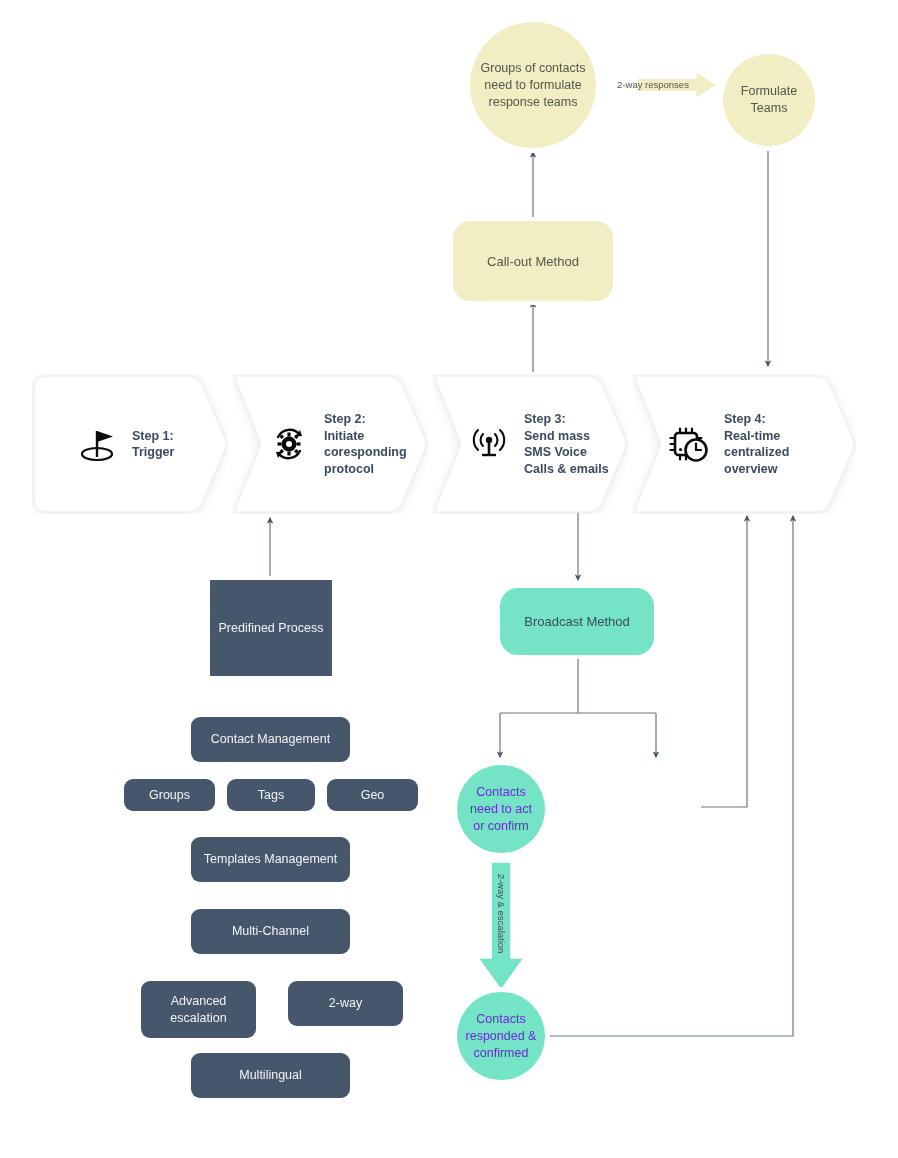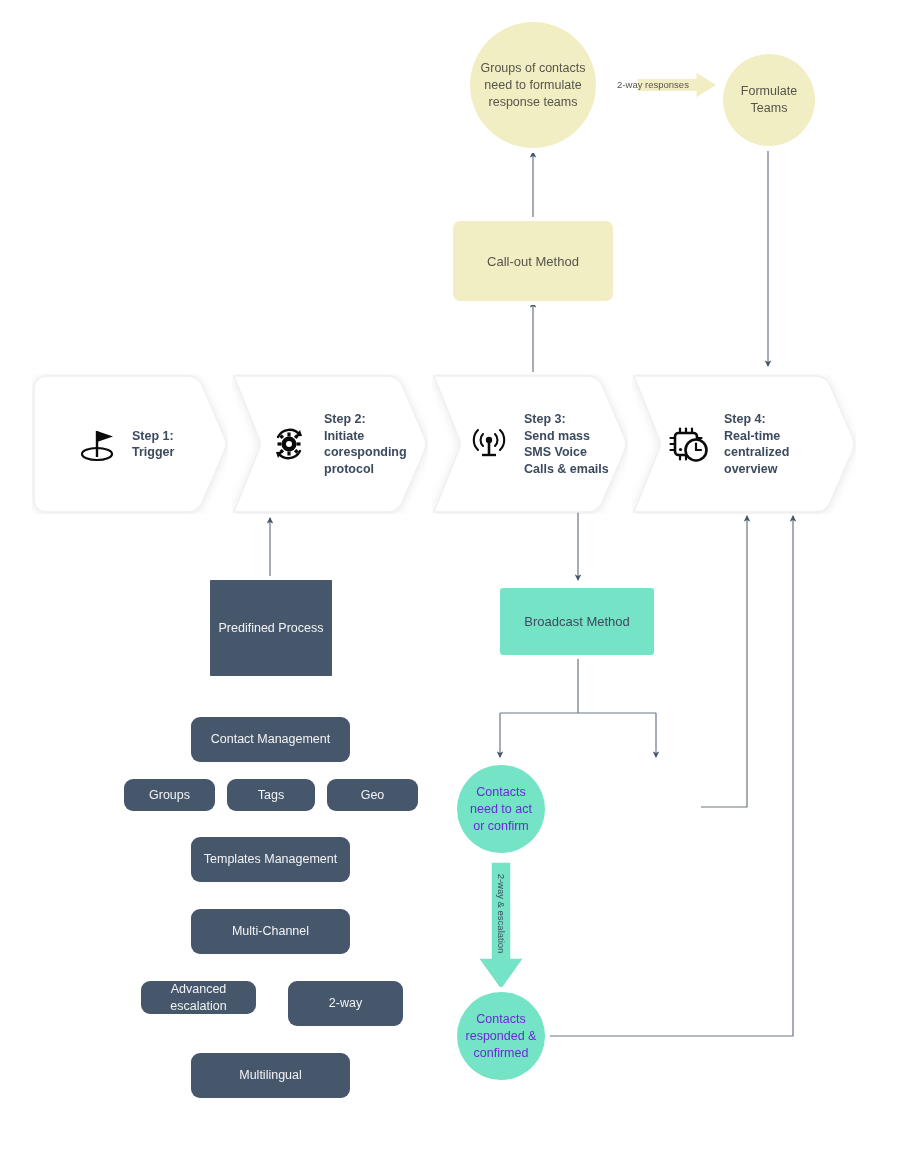--- a/index.html
+++ b/index.html
@@ -47,21 +47,21 @@
   .circle-yellow .lbl {
     font-size: 12.5px;
     line-height: 17px;
     color: #55554a;
     padding: 0 10px;
   }
 
   
   .rect-yellow {
     background: #F2EEC4;
-    border-radius: 7px;
+    border-radius: 17px;
     box-shadow: 0 0 0 4px #ffffff, 0 1px 4px rgba(0,0,0,0.08);
     z-index: 3;
   }
   .rect-yellow .lbl {
     font-size: 13px;
     color: #55554a;
   }
 
   
   .block-arrow-right {
@@ -127,21 +127,21 @@
   .box-dark .lbl {
     font-size: 12.5px;
     line-height: 17px;
     color: #f2f4f6;
     padding: 0 8px;
   }
 
   
   .rect-teal {
     background: #75E3C6;
-    border-radius: 3px;
+    border-radius: 18px;
     box-shadow: 0 0 0 4px #ffffff, 0 1px 4px rgba(0,0,0,0.08);
     z-index: 3;
   }
   .rect-teal .lbl {
     font-size: 13px;
     color: #3C4A5E;
   }
   .circle-teal {
     border-radius: 50%;
     background: #75E3C6;
@@ -348,21 +348,21 @@
   </div>
 
   <div class="node box-dark round" style="left:191px; top:837px; width:159px; height:45px;">
     <div class="lbl">Templates Management</div>
   </div>
 
   <div class="node box-dark round" style="left:191px; top:909px; width:159px; height:45px;">
     <div class="lbl">Multi-Channel</div>
   </div>
 
-  <div class="node box-dark round" style="left:141px; top:981px; width:115px; height:33px;">
+  <div class="node box-dark round" style="left:141px; top:981px; width:115px; height:57px;">
     <div class="lbl">Advanced escalation</div>
   </div>
   <div class="node box-dark round" style="left:288px; top:981px; width:115px; height:45px;">
     <div class="lbl">2-way</div>
   </div>
 
   <div class="node box-dark round" style="left:191px; top:1053px; width:159px; height:45px;">
     <div class="lbl">Multilingual</div>
   </div>
 

